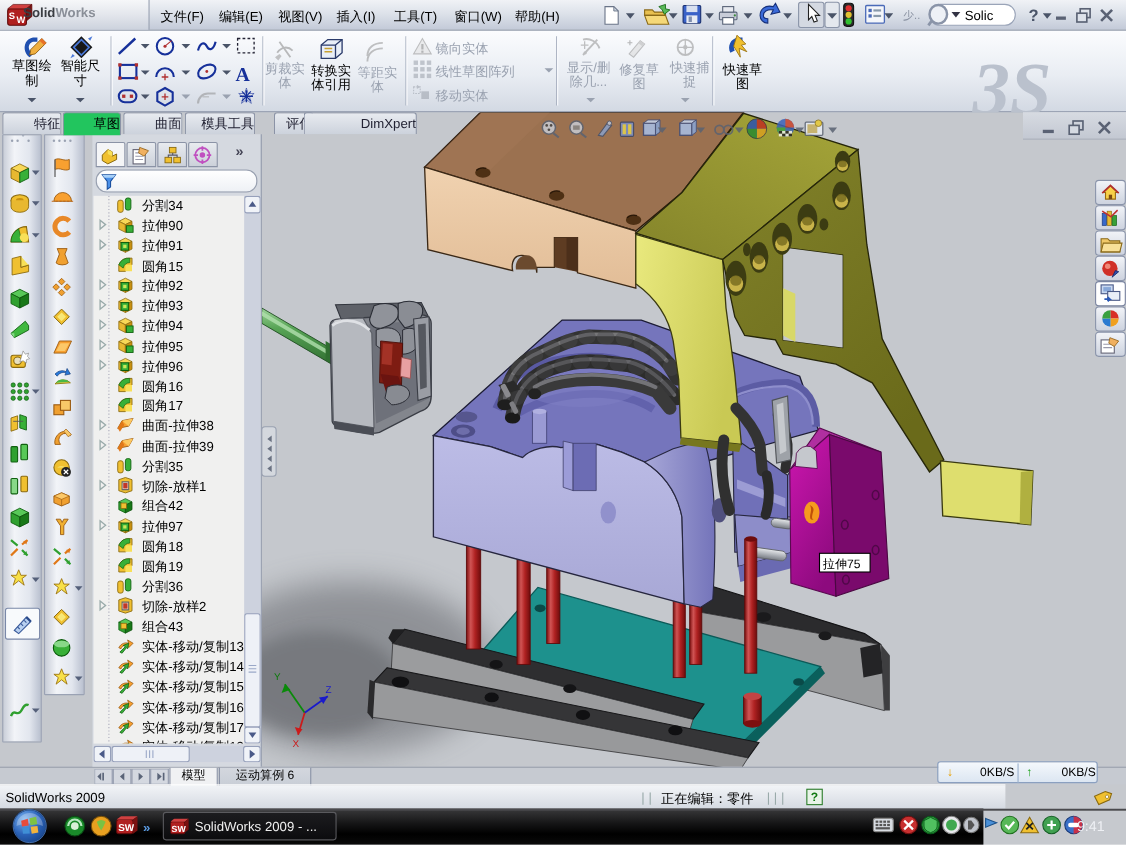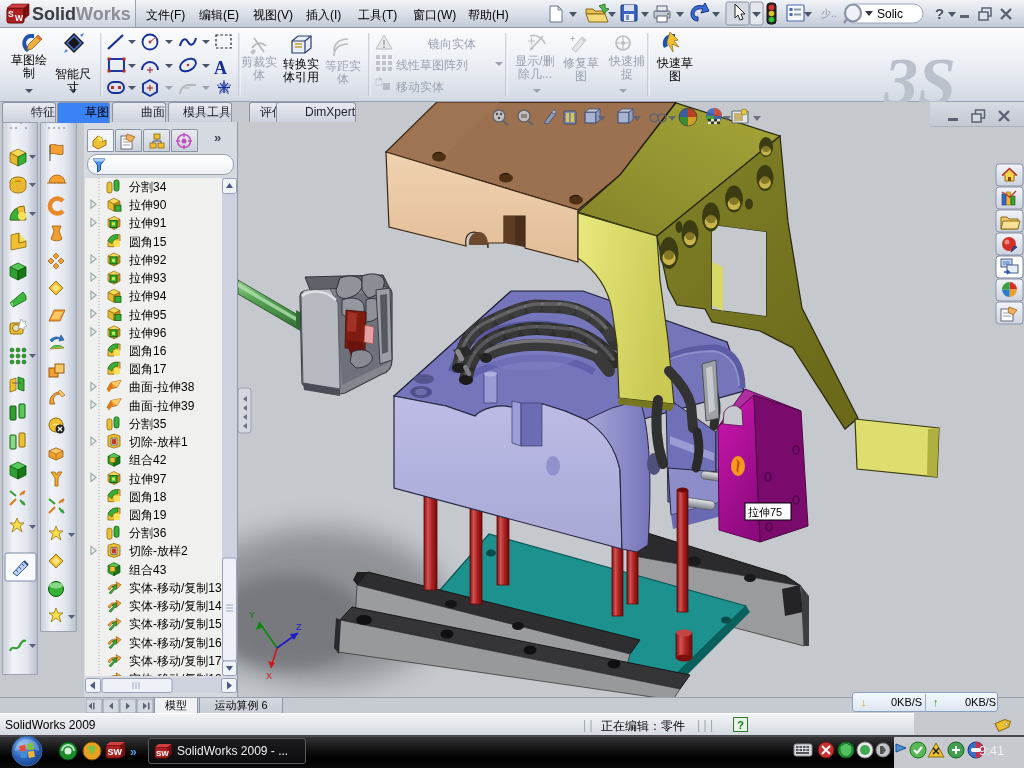--- a/index.html
+++ b/index.html
@@ -8,21 +8,21 @@
 
 #titlebar{left:0;top:0;width:1024px;height:28px;background:linear-gradient(#f0f2f6,#dde2ea 45%,#c3cad8);border-bottom:1px solid #8f98aa;z-index:5}
 #logo{left:0;top:0;width:136px;height:27px;background:linear-gradient(#f6f7f9,#e3e6ec 50%,#ccd2dd);border-right:1px solid #9aa2b2}
 .menuitem{top:7px;font-size:12px;color:#000}
 
 #toolbar{left:0;top:28px;width:1024px;height:74px;background:linear-gradient(#fbfcfe,#e9edf3 55%,#d3d9e3);border-bottom:1px solid #97a0b2;z-index:5}
 .tbtn{font-size:12px;color:#000;text-align:center;line-height:13px}
 .tbtn.dis{color:#9aa2b0}
 
 .ctab{top:102px;height:20px;font-size:12px;color:#223;text-align:right;line-height:19px;background:linear-gradient(#e8ebf0,#ccd2dc);border:1px solid #8b93a6;border-bottom:none;border-radius:3px 3px 0 0;z-index:6}
-.ctab.act{background:#3b82f6;color:#000;height:21px;z-index:7}
+.ctab.act{background:#22c55e;color:#000;height:21px;z-index:7}
 #winbtns{left:930px;top:102px;width:94px;height:25px;background:linear-gradient(#d7dbe2,#c3c8d2);z-index:6;border-bottom:1px solid #aab0bc}
 
 .vtb{top:122px;background:linear-gradient(90deg,#c9ced8,#f2f4f8 30%,#e2e6ee 70%,#b9c0cf);border:1px solid #9aa2b4;border-radius:1px;z-index:6}
 
 #treepanel{left:84px;top:122px;width:154px;height:575px;background:#d5d9e0;border-right:1px solid #8f97a8;z-index:6}
 .ptab{top:7px;width:27px;height:23px;background:linear-gradient(#e8ebef,#ccd1da);border:1px solid #8b93a6;border-radius:2px 2px 0 0}
 .ptab.act{background:#f4f5f7}
 #filterbox{left:3px;top:32px;width:147px;height:21px;background:linear-gradient(#fff,#eef1f5);border:1px solid #98a0b0;border-radius:10px}
 #tree{left:1px;top:56px;width:137px;height:498px;background:#f0f0ef;overflow:hidden}
 .trow{position:absolute;left:0;width:137px;height:18px;font-size:12px;color:#000000;white-space:nowrap}
@@ -378,21 +378,21 @@
 
 <div id="titlebar" class="abs">
  <div id="logo" class="abs">
  <svg class="abs" style="left:6px;top:3px" width="26" height="22">
           <rect x="1" y="5" width="17" height="15" rx="2" fill="#b02020" stroke="#5e0a0a"></rect>
           <polygon points="1,5 6,1 23,1 18,5" fill="#d04040" stroke="#5e0a0a" stroke-width="0.6"></polygon>
           <polygon points="18,5 23,1 23,12 18,16" fill="#7a1010" stroke="#5e0a0a" stroke-width="0.6"></polygon>
           <text x="2" y="14" font-size="8.5" fill="#fff" font-weight="bold">S</text>
           <text x="9" y="18" font-size="8.5" fill="#fff" font-weight="bold">W</text>
         </svg>
- <div class="abs" style="left:32px;top:4px;font-size:18px;font-weight:bold;color:#3a3d42;letter-spacing:0px">Solid<span style="color:#8a8f98">Works</span></div>
+ <div class="abs" style="left:21px;top:4px;font-size:12px;font-weight:bold;color:#3a3d42;letter-spacing:0px">Solid<span style="color:#8a8f98">Works</span></div>
 </div>
  <div class="abs menuitem" style="left:146px">文件(F)</div>
  <div class="abs menuitem" style="left:199px">编辑(E)</div>
  <div class="abs menuitem" style="left:253px">视图(V)</div>
  <div class="abs menuitem" style="left:306px">插入(I)</div>
  <div class="abs menuitem" style="left:358px">工具(T)</div>
  <div class="abs menuitem" style="left:413px">窗口(W)</div>
  <div class="abs menuitem" style="left:468px">帮助(H)</div>
 </div>
 
@@ -529,25 +529,25 @@
         </g>
 <polygon points="619,61 627,61 623,65" fill="#9aa2b0"></polygon>
 <line x1="648" y1="5" x2="648" y2="68" stroke="#aab2c2"></line>
         <line x1="649" y1="5" x2="649" y2="68" stroke="#fbfcfe"></line>
 <g transform="translate(660,4)">
           <path d="M4,16 C1,10 4,3 11,2 L15,2 L15,6 L11,6 C8,7 6,10 8,14 Z" fill="#2050b0"></path>
           <path d="M10,0 L18,8 L14,9 L19,15 L12,12 L13,20 L7,10 Z" fill="#f0c030" stroke="#9a7210" stroke-width="0.8"></path>
         </g>
 </svg>
 <div class="abs tbtn" style="left:1px;top:26px;width:56px">草图绘<br>制</div>
-<div class="abs tbtn" style="left:45px;top:40px;width:56px">智能尺<br>寸</div>
+<div class="abs tbtn" style="left:45px;top:26px;width:56px">智能尺<br>寸</div>
 <div class="abs tbtn dis" style="left:230px;top:28px;width:58px">剪裁实<br>体</div>
 <div class="abs tbtn" style="left:272px;top:30px;width:58px">转换实<br>体引用</div>
 <div class="abs tbtn dis" style="left:314px;top:32px;width:58px">等距实<br>体</div>
-<div class="abs tbtn dis" style="left:396px;top:10px;width:80px;text-align:right">镜向实体</div>
+<div class="abs tbtn dis" style="left:396px;top:10px;width:80px;text-align:left">镜向实体</div>
 <div class="abs tbtn dis" style="left:396px;top:31px;width:90px;text-align:left">线性草图阵列</div>
 <div class="abs tbtn dis" style="left:396px;top:53px;width:80px;text-align:left">移动实体</div>
 <div class="abs tbtn dis" style="left:510px;top:27px;width:50px">显示/删<br>除几...</div>
 <div class="abs tbtn dis" style="left:556px;top:29px;width:50px">修复草<br>图</div>
 <div class="abs tbtn dis" style="left:602px;top:27px;width:50px">快速捕<br>捉</div>
 <div class="abs tbtn" style="left:650px;top:29px;width:50px">快速草<br>图</div>
 </div>
     <svg class="abs" style="left:540px;top:0;z-index:6" width="484" height="28">
 <g transform="translate(8,5)">
         <path d="M2,1 h8 l4,4 v12 h-12 Z" fill="#fff" stroke="#6a7488" stroke-width="1"></path>
@@ -614,21 +614,21 @@
         <rect x="0" y="4" width="9" height="8" fill="#dde2ea" stroke="#5a6274" stroke-width="1.5"></rect>
       </g>
 <path d="M461,9 l10,10 M471,9 l-10,10" stroke="#5a6274" stroke-width="2.4"></path>
 </svg>
 
 <div class="abs ctab" style="left:2px;width:54px">特征</div>
 <div class="abs ctab act" style="left:57px;width:53px">草图</div>
 <div class="abs ctab" style="left:112px;width:54px">曲面</div>
 <div class="abs ctab" style="left:168px;width:64px">模具工具</div>
 <div class="abs ctab" style="left:249px;width:36px">评估</div>
-<div class="abs ctab" style="left:276px;width:80px">DimXpert</div>
+<div class="abs ctab" style="left:276px;width:103px">DimXpert</div>
 <div id="winbtns" class="abs">
       <svg class="abs" style="left:0;top:0" width="94" height="25">
 <rect x="18" y="16" width="10" height="3" fill="#5a6274"></rect>
 <g transform="translate(42,8)">
           <rect x="3.5" y="0" width="9" height="8" fill="none" stroke="#5a6274" stroke-width="1.5"></rect>
           <rect x="0" y="4" width="9" height="8" fill="#d5dae2" stroke="#5a6274" stroke-width="1.5"></rect>
         </g>
 <path d="M69,9 l10,10 M79,9 l-10,10" stroke="#5a6274" stroke-width="2.4"></path>
 </svg>
     </div>

